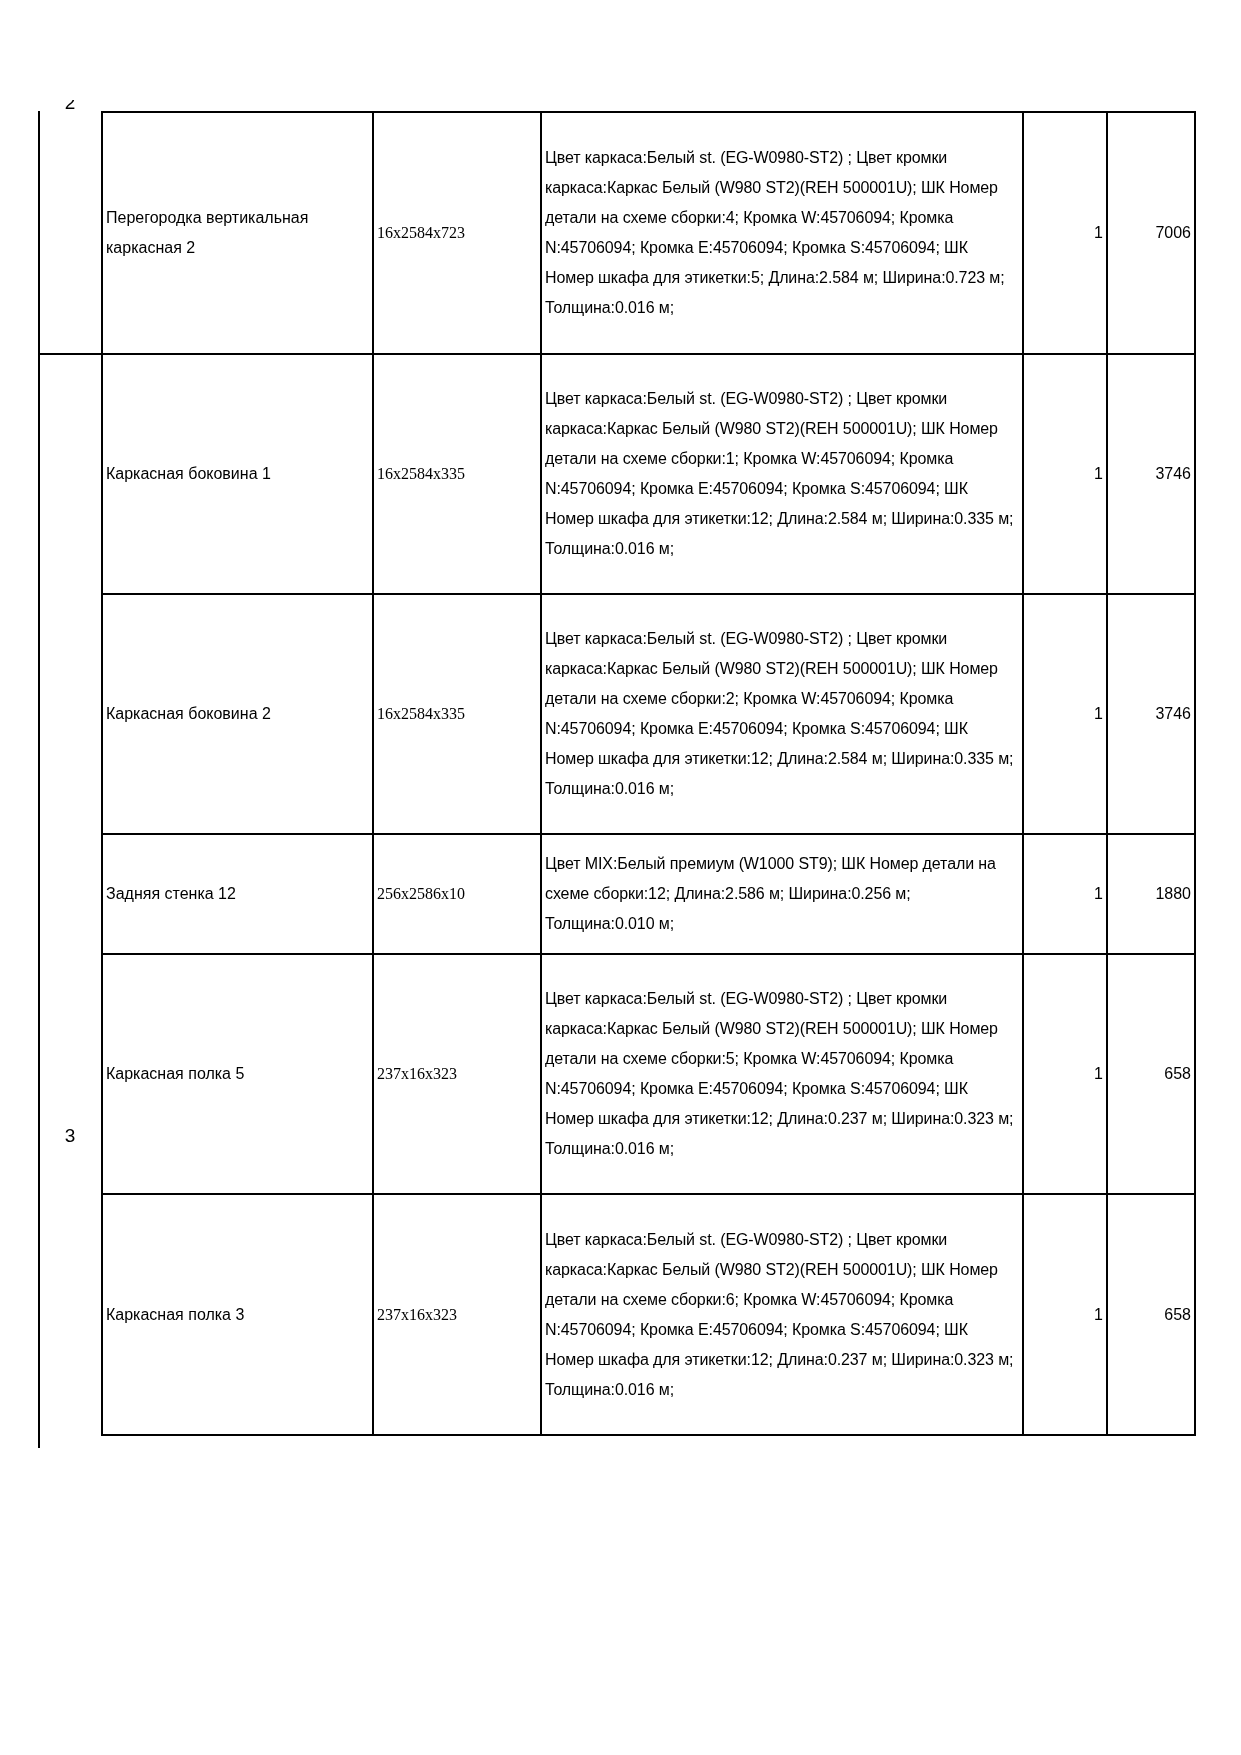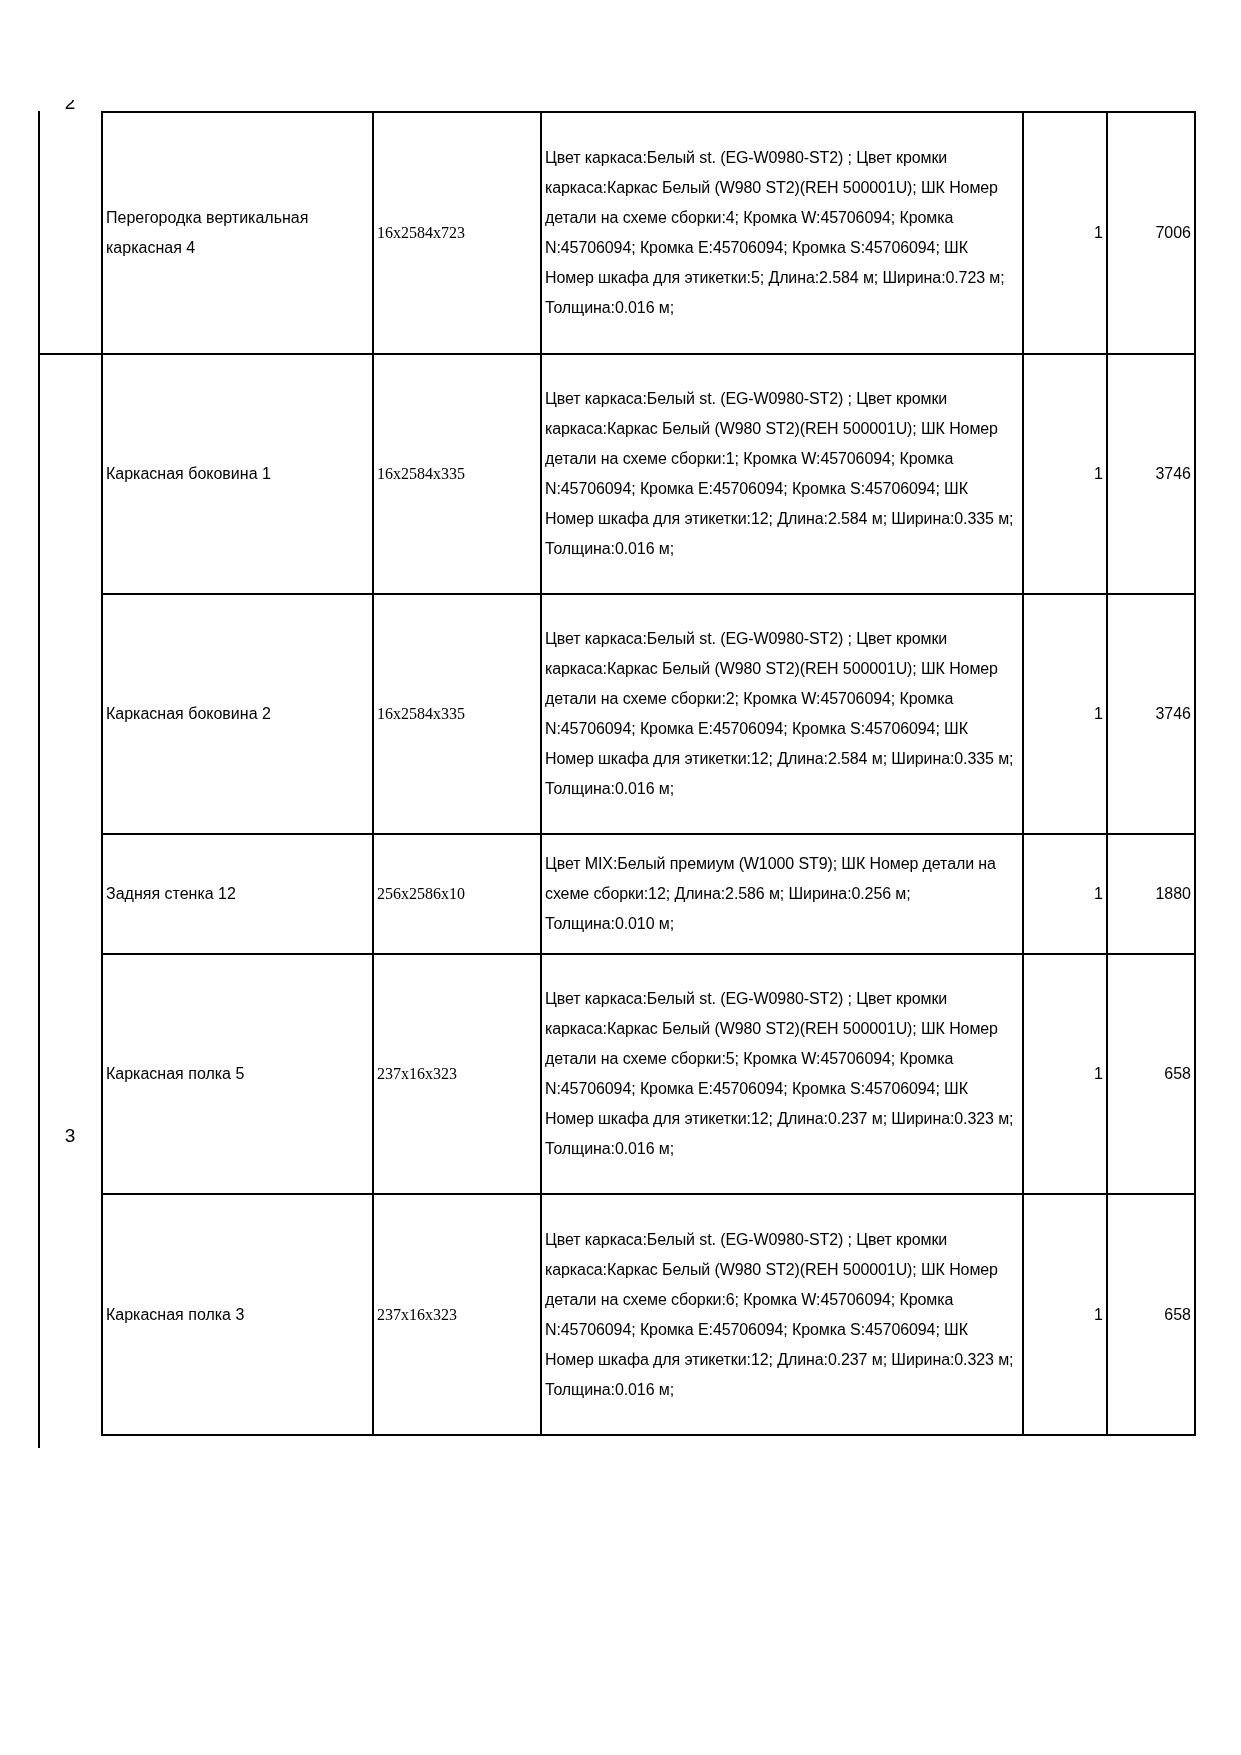--- a/index.html
+++ b/index.html
@@ -27,21 +27,21 @@
 <div class="page">
 
   <div class="group-line" style="top:111px;height:1337px;"></div>
   <div class="group-num" style="top:100px;height:12px;overflow:hidden;line-height:6px;">2</div>
   <div class="group-sep" style="top:353px;"></div>
   <div class="group-num" style="top:1125px;">3</div>
 
   <table class="parts">
     <tbody>
       <tr style="height:242px;">
-        <td class="c-name">Перегородка вертикальная каркасная 4</td>
+        <td class="c-name">Перегородка вертикальная каркасная 2</td>
         <td class="c-size">16x2584x723</td>
         <td class="c-desc">
             <span class="desc-text">Цвет каркаса:Белый st. (EG-W0980-ST2) ; Цвет кромки каркаса:Каркас Белый (W980 ST2)(REH 500001U); ШК Номер детали на схеме сборки:4; Кромка W:45706094; Кромка N:45706094; Кромка E:45706094; Кромка S:45706094; ШК Номер шкафа для этикетки:5; Длина:2.584 м; Ширина:0.723 м; Толщина:0.016 м;</span>
           </td>
         <td class="c-qty">1</td>
         <td class="c-price">7006</td>
       </tr>
       <tr style="height:240px;">
         <td class="c-name">Каркасная боковина 1</td>
         <td class="c-size">16x2584x335</td>

